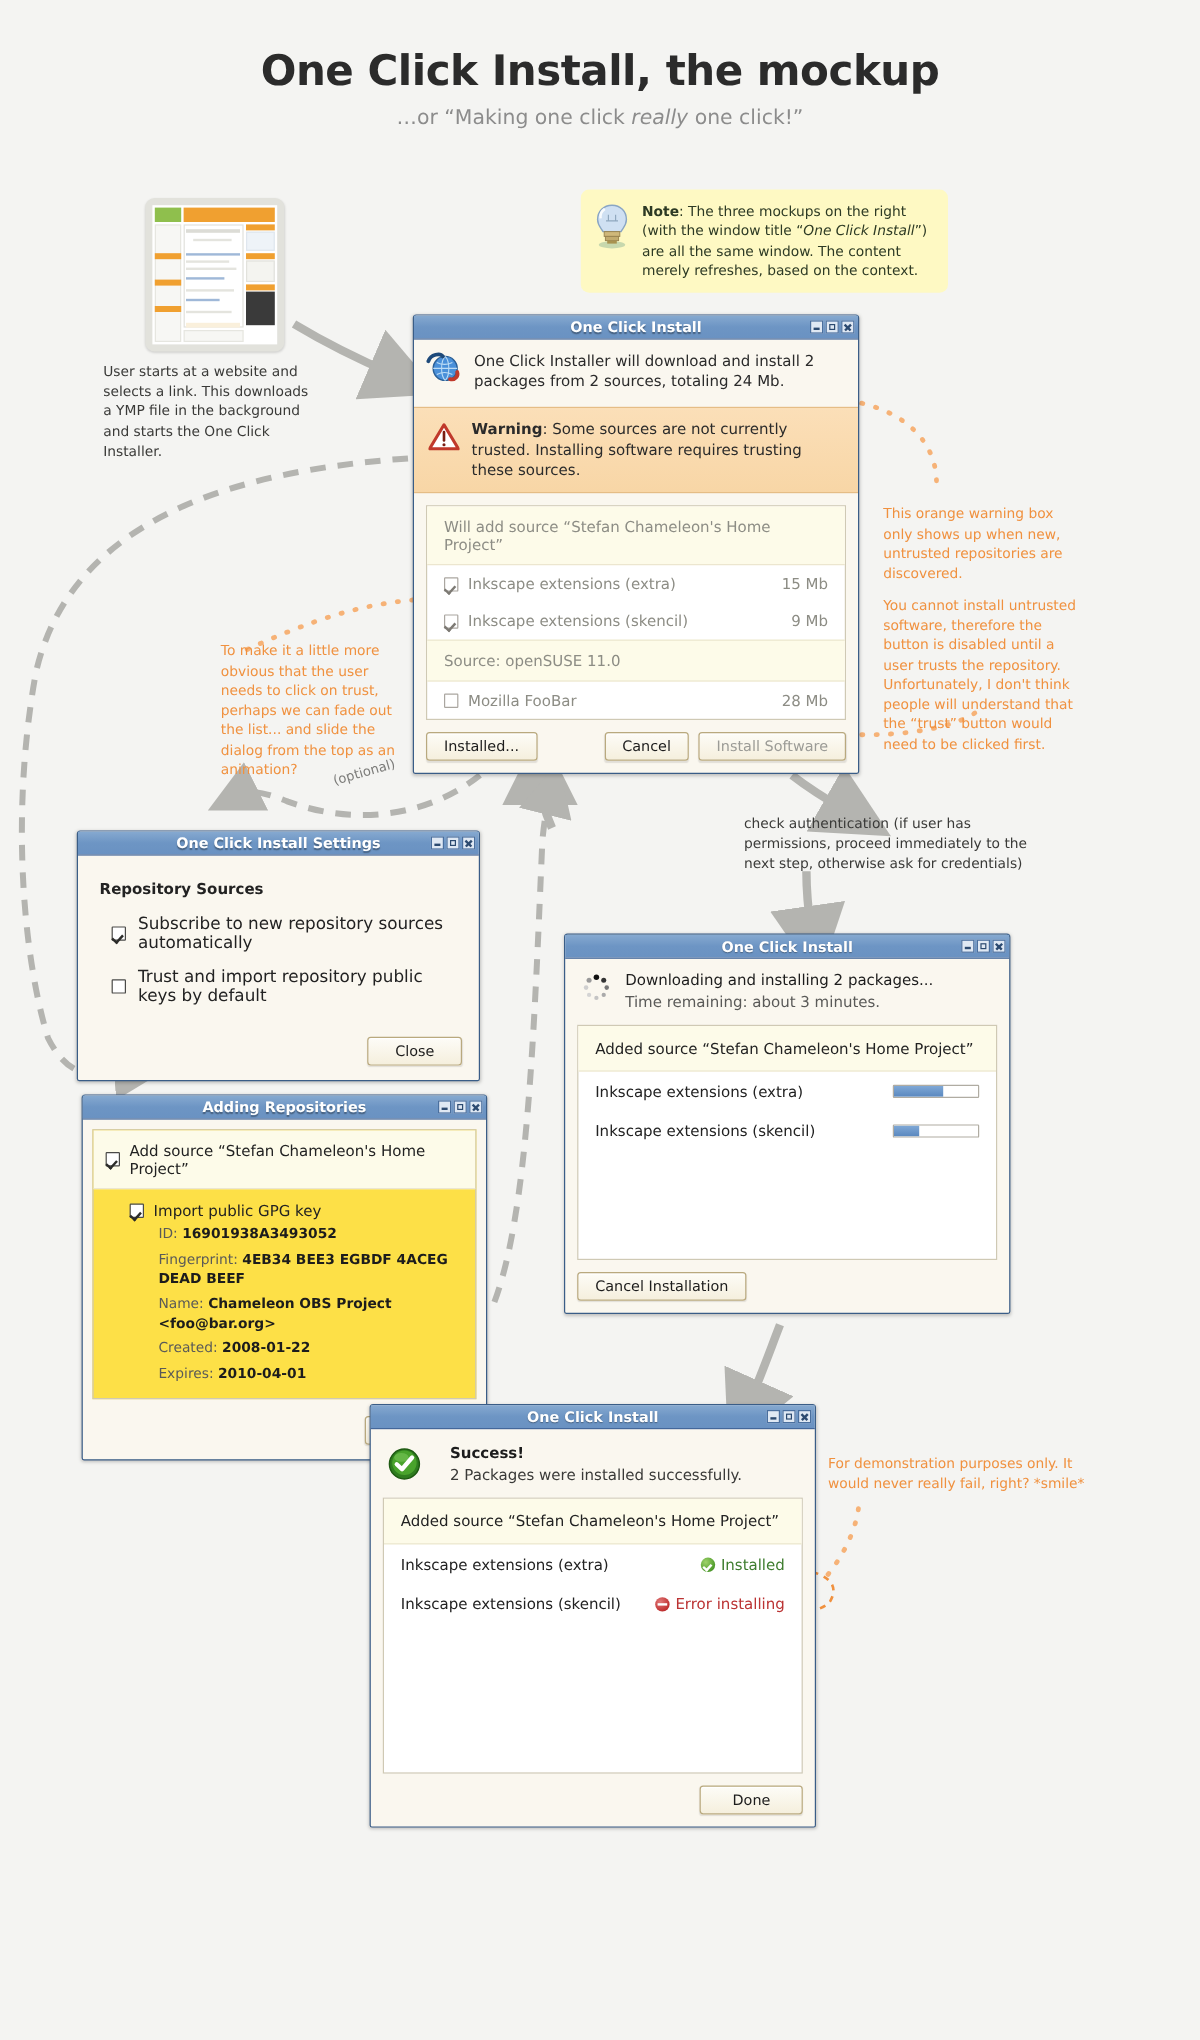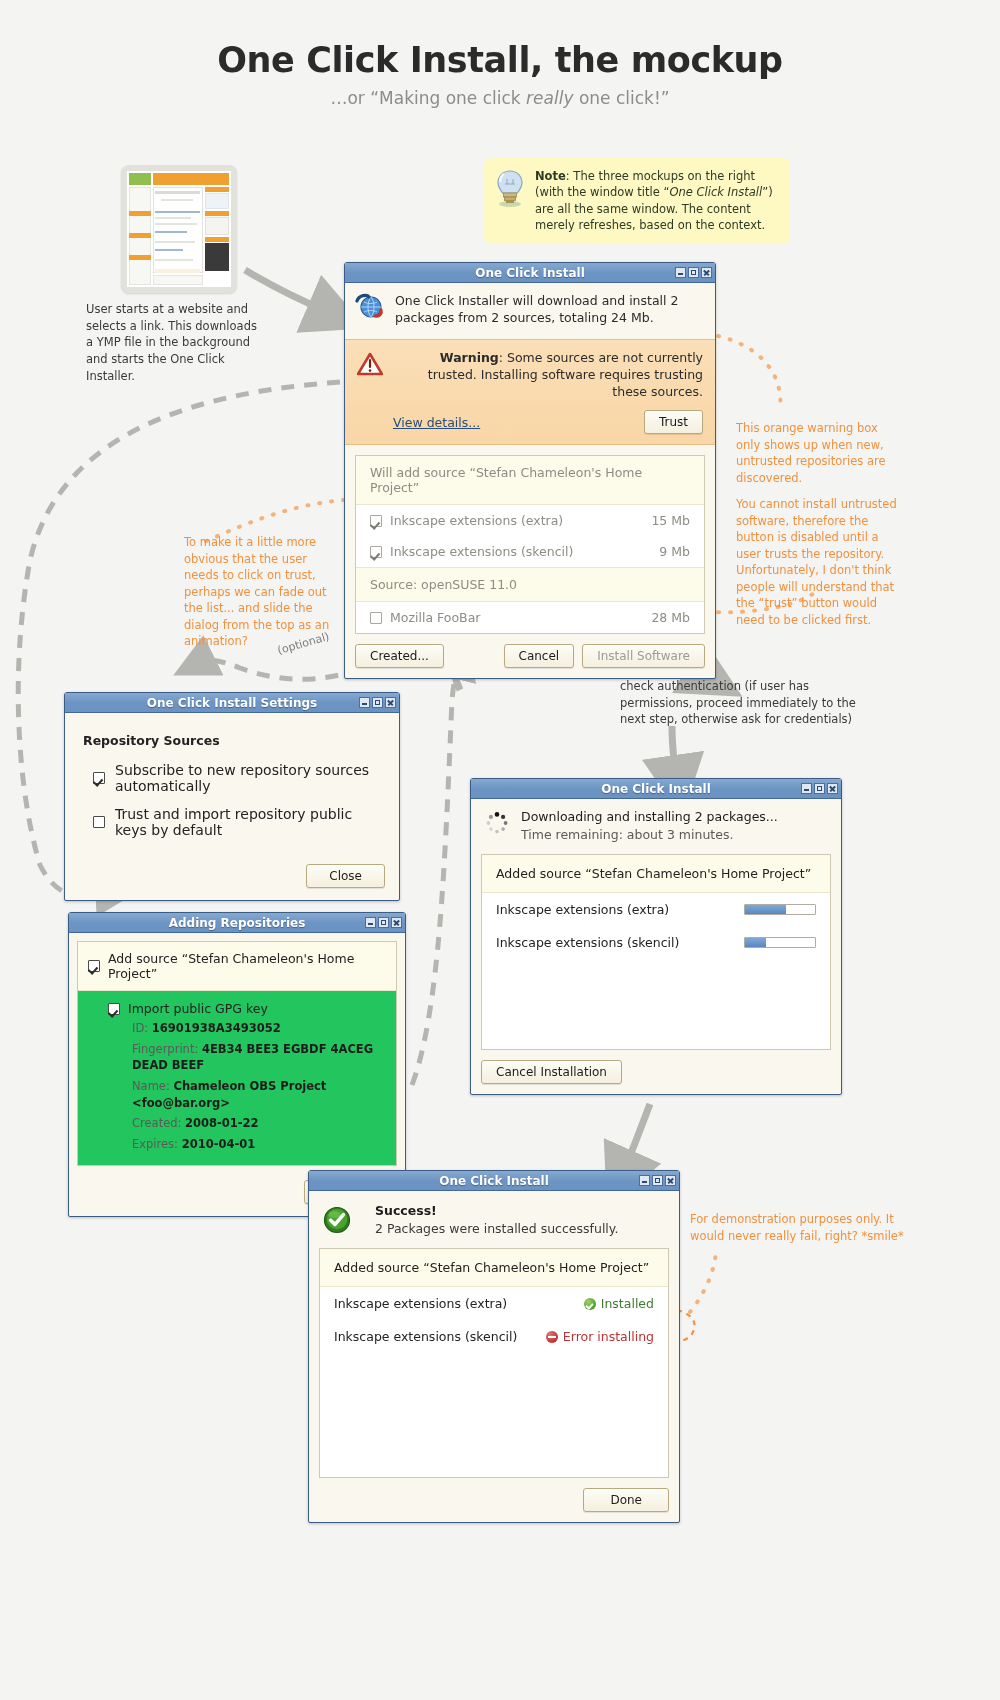--- a/index.html
+++ b/index.html
@@ -81,21 +81,21 @@
 
   .warnbox {
     background: linear-gradient(to bottom,#fbdfb8 0%,#f8d6a6 100%);
     border-top: 1px solid #e5bd86;
     border-bottom: 1px solid #e5bd86;
     padding: 10px 12px 10px 12px;
     display: flex; gap: 10px; align-items: flex-start;
   }
   .warn-tri { width: 26px; height: 24px; flex: 0 0 26px; margin-top: 2px; }
   .warn-col { flex: 1; }
-  .warn-txt { font-size: 12.5px; line-height: 1.35; color: #2b2b2b; text-align: right; }
+  .warn-txt { font-size: 12.5px; line-height: 1.35; color: #2b2b2b; }
   .warn-txt b { font-weight: bold; }
   .warn-row2 {
     display: flex; align-items: center; justify-content: space-between;
     margin-top: 10px;
   }
   .link {
     font-size: 12.5px; color: #2a4c78; text-decoration: underline; cursor: pointer;
   }
 
   .btn {
@@ -155,21 +155,21 @@
 
   
   #dlg-settings { left: 64px; top: 692px; width: 336px; }
   .sec-title { font-size: 12.5px; font-weight: bold; color: #222; margin: 10px 0 14px 4px; }
   .opt-row { display: flex; align-items: center; margin: 0 0 12px 14px; font-size: 14px; color: #222; }
   .opt-row .cb { margin-right: 10px; }
 
   
   #dlg-repos { left: 68px; top: 912px; width: 338px; }
   .repo-panel {
-    background: #22c55e;
+    background: #fde047;
     border: 1px solid #cfc9b4;
     margin: 8px;
   }
   .repo-hdr {
     background: #fdfbe9;
     border-bottom: 1px solid #ece6cf;
     padding: 9px 10px;
     display: flex; align-items: center;
     font-size: 12.5px; color: #222;
   }
@@ -379,24 +379,20 @@
     </div>
 
     <div class="warnbox">
       <svg class="warn-tri" viewBox="0 0 26 24">
         <path d="M13 2 L25 22 L1 22 Z" fill="#ffffff" stroke="#c0392b" stroke-width="2.6" stroke-linejoin="round"></path>
         <path d="M13 8 v7" stroke="#7a1d12" stroke-width="2.2" stroke-linecap="round"></path>
         <circle cx="13" cy="18.6" r="1.3" fill="#7a1d12"></circle>
       </svg>
       <div class="warn-col">
         <div class="warn-txt"><b>Warning</b><span>: Some sources are not currently trusted. Installing software requires trusting these sources.</span></div>
-        <div class="warn-row2">
-          <a class="link">View details...</a>
-          <button class="btn">Trust</button>
-        </div>
       </div>
     </div>
 
     <div style="padding:10px 10px 0 10px;">
       <div class="pkg-list" style="margin:0;">
         <div class="src-hdr top">Will add source “Stefan Chameleon's Home Project”</div>
         <div class="pkg-row">
           <span class="cb on"></span>
           <span class="name">Inkscape extensions (extra)</span>
           <span class="size">15 Mb</span>
@@ -409,21 +405,21 @@
         <div class="src-hdr mid">Source: openSUSE 11.0</div>
         <div class="pkg-row">
           <span class="cb"></span>
           <span class="name">Mozilla FooBar</span>
           <span class="size">28 Mb</span>
         </div>
       </div>
     </div>
 
     <div class="btnbar">
-      <button class="btn">Created...</button>
+      <button class="btn">Installed...</button>
       <span class="spacer"></span>
       <button class="btn">Cancel</button>
       <button class="btn disabled">Install Software</button>
     </div>
   </div>
 
   <div class="ann" id="ann-orange-warn">This orange warning box only shows up when new, untrusted repositories are discovered.</div>
   <div class="ann" id="ann-fade">To make it a little more obvious that the user needs to click on trust, perhaps we can fade out the list... and slide the dialog from the top as an animation?</div>
   <div class="ann" id="ann-disabled">You cannot install untrusted software, therefore the button is disabled until a user trusts the repository. Unfortunately, I don't think people will understand that the “trust” button would need to be clicked first.</div>
 

